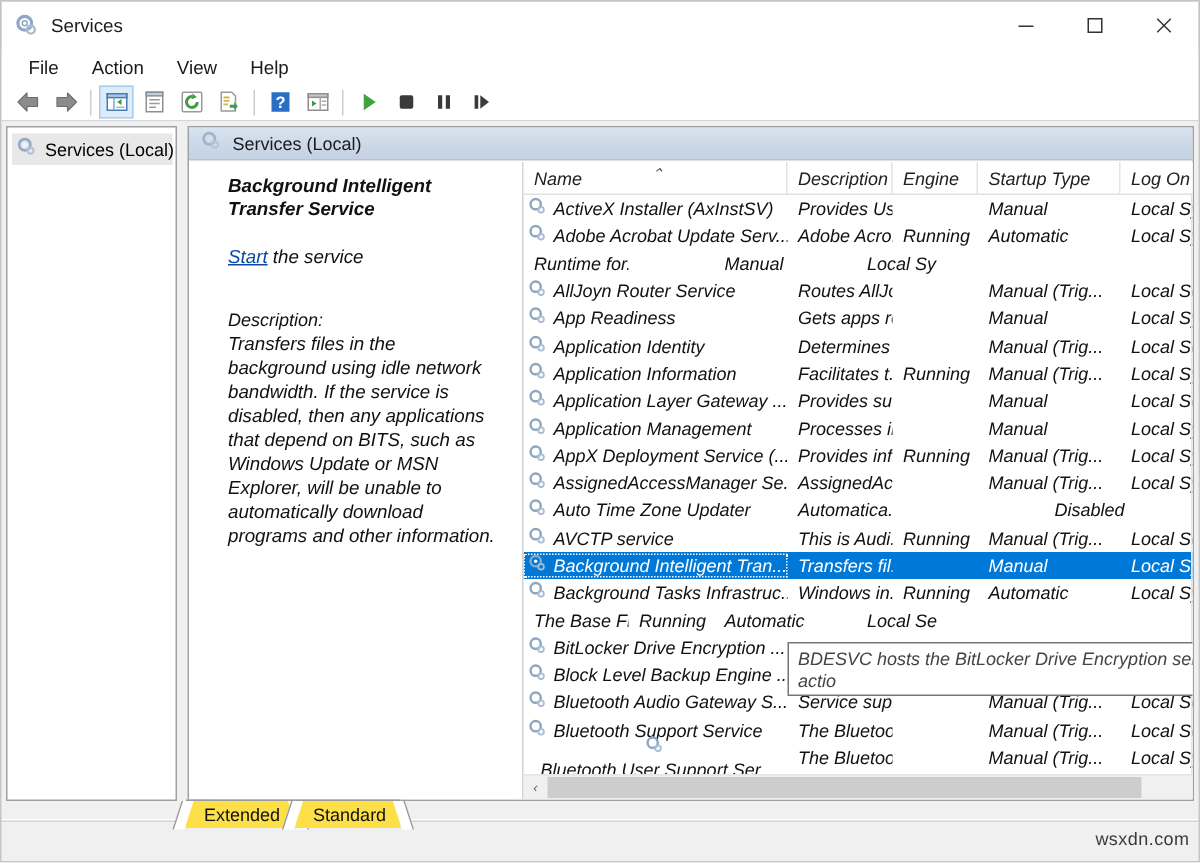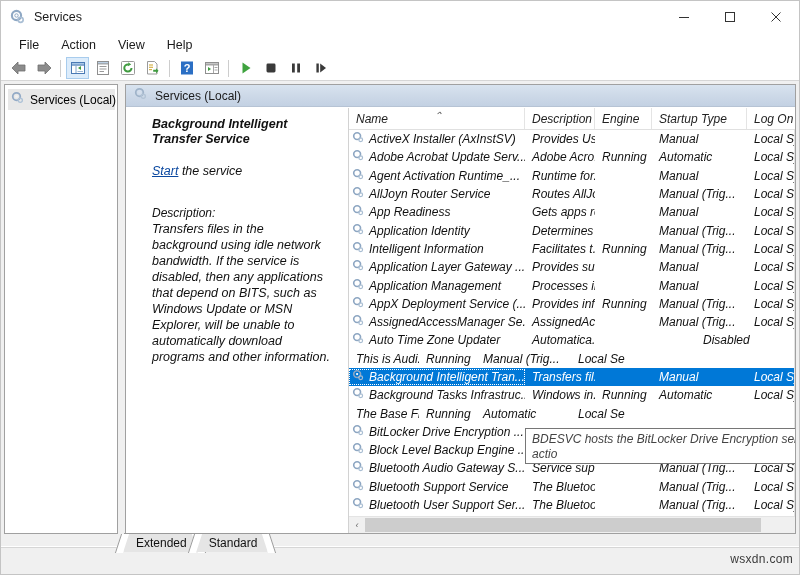--- a/index.html
+++ b/index.html
@@ -390,21 +390,21 @@
     z-index: 10;
   }
   .tab {
     position: relative;
     height: 19px;
     padding: 0 10px 0 12px;
     font-size: 12px;
     color: #111;
     display: flex;
     align-items: center;
-    background: #e5e5e5;
+    background: #fde047;
     border-top: 1px solid #9a9a9a;
     box-sizing: border-box;
   }
   .tab::before {
     content: "";
     position: absolute;
     left: -6px; top: 0;
     width: 8px; height: 19px;
     background: #ffffff;
     border-left: 1px solid #9a9a9a;
@@ -655,28 +655,20 @@
                       <circle cx="10.7" cy="10.8" r="2.3" fill="none" stroke="#a8bdd2" stroke-width="1.5"></circle>
                     </svg></span>
                   <span>Adobe Acrobat Update Serv...</span>
                 </div>
                 <div class="cell" style="width: 70px;">Adobe Acro...</div>
                 <div class="cell" style="width: 57px;">Running</div>
                 <div class="cell" style="width: 95px;">Automatic</div>
                 <div class="cell" style="width: 60px;">Local Sy</div>
               </div>
               <div class="lv-row">
-                <div class="cell cell-name" style="width: 176px;">
-                  <span class="svc-ico"><svg width="13" height="13" viewBox="0 0 16 16">
-                      <circle cx="6.3" cy="6.3" r="4.2" fill="none" stroke="#8da6c2" stroke-width="2"></circle>
-                      <circle cx="6.3" cy="6.3" r="1.4" fill="#ffffff"></circle>
-                      <circle cx="10.7" cy="10.8" r="2.3" fill="none" stroke="#a8bdd2" stroke-width="1.5"></circle>
-                    </svg></span>
-                  <span>Agent Activation Runtime_...</span>
-                </div>
                 <div class="cell" style="width: 70px;">Runtime for...</div>
                 <div class="cell" style="width: 57px;"></div>
                 <div class="cell" style="width: 95px;">Manual</div>
                 <div class="cell" style="width: 60px;">Local Sy</div>
               </div>
               <div class="lv-row">
                 <div class="cell cell-name" style="width: 176px;">
                   <span class="svc-ico"><svg width="13" height="13" viewBox="0 0 16 16">
                       <circle cx="6.3" cy="6.3" r="4.2" fill="none" stroke="#8da6c2" stroke-width="2"></circle>
                       <circle cx="6.3" cy="6.3" r="1.4" fill="#ffffff"></circle>
@@ -717,21 +709,21 @@
                 <div class="cell" style="width: 95px;">Manual (Trig...</div>
                 <div class="cell" style="width: 60px;">Local Se</div>
               </div>
               <div class="lv-row">
                 <div class="cell cell-name" style="width: 176px;">
                   <span class="svc-ico"><svg width="13" height="13" viewBox="0 0 16 16">
                       <circle cx="6.3" cy="6.3" r="4.2" fill="none" stroke="#8da6c2" stroke-width="2"></circle>
                       <circle cx="6.3" cy="6.3" r="1.4" fill="#ffffff"></circle>
                       <circle cx="10.7" cy="10.8" r="2.3" fill="none" stroke="#a8bdd2" stroke-width="1.5"></circle>
                     </svg></span>
-                  <span>Intelligent Information</span>
+                  <span>Application Information</span>
                 </div>
                 <div class="cell" style="width: 70px;">Facilitates t...</div>
                 <div class="cell" style="width: 57px;">Running</div>
                 <div class="cell" style="width: 95px;">Manual (Trig...</div>
                 <div class="cell" style="width: 60px;">Local Sy</div>
               </div>
               <div class="lv-row">
                 <div class="cell cell-name" style="width: 176px;">
                   <span class="svc-ico"><svg width="13" height="13" viewBox="0 0 16 16">
                       <circle cx="6.3" cy="6.3" r="4.2" fill="none" stroke="#8da6c2" stroke-width="2"></circle>
@@ -795,20 +787,28 @@
                       <circle cx="10.7" cy="10.8" r="2.3" fill="none" stroke="#a8bdd2" stroke-width="1.5"></circle>
                     </svg></span>
                   <span>Auto Time Zone Updater</span>
                 </div>
                 <div class="cell" style="width: 70px;">Automatica...</div>
                 <div class="cell" style="width: 57px;"></div>
                 <div class="cell" style="width: 95px; margin-left: 44px;">Disabled</div>
                 <div class="cell" style="width: 60px;">Local Se</div>
               </div>
               <div class="lv-row">
+                <div class="cell cell-name" style="width: 176px;">
+                  <span class="svc-ico"><svg width="13" height="13" viewBox="0 0 16 16">
+                      <circle cx="6.3" cy="6.3" r="4.2" fill="none" stroke="#8da6c2" stroke-width="2"></circle>
+                      <circle cx="6.3" cy="6.3" r="1.4" fill="#ffffff"></circle>
+                      <circle cx="10.7" cy="10.8" r="2.3" fill="none" stroke="#a8bdd2" stroke-width="1.5"></circle>
+                    </svg></span>
+                  <span>AVCTP service</span>
+                </div>
                 <div class="cell" style="width: 70px;">This is Audi...</div>
                 <div class="cell" style="width: 57px;">Running</div>
                 <div class="cell" style="width: 95px;">Manual (Trig...</div>
                 <div class="cell" style="width: 60px;">Local Se</div>
               </div>
               <div class="lv-row selected">
                 <div class="cell cell-name" style="width: 176px;">
                   <span class="svc-ico"><svg width="13" height="13" viewBox="0 0 16 16">
                       <circle cx="6.3" cy="6.3" r="4.2" fill="none" stroke="#8da6c2" stroke-width="2"></circle>
                       <circle cx="6.3" cy="6.3" r="1.4" fill="#ffffff"></circle>
@@ -891,21 +891,21 @@
                       <circle cx="10.7" cy="10.8" r="2.3" fill="none" stroke="#a8bdd2" stroke-width="1.5"></circle>
                     </svg></span>
                   <span>Bluetooth Support Service</span>
                 </div>
                 <div class="cell" style="width: 70px;">The Bluetoo...</div>
                 <div class="cell" style="width: 57px;"></div>
                 <div class="cell" style="width: 95px;">Manual (Trig...</div>
                 <div class="cell" style="width: 60px;">Local Se</div>
               </div>
               <div class="lv-row">
-                <div class="cell cell-name" style="width: 176px;">
+                <div class="cell cell-name" style="width: 176px; flex-direction: column;">
                   <span class="svc-ico"><svg width="13" height="13" viewBox="0 0 16 16">
                       <circle cx="6.3" cy="6.3" r="4.2" fill="none" stroke="#8da6c2" stroke-width="2"></circle>
                       <circle cx="6.3" cy="6.3" r="1.4" fill="#ffffff"></circle>
                       <circle cx="10.7" cy="10.8" r="2.3" fill="none" stroke="#a8bdd2" stroke-width="1.5"></circle>
                     </svg></span>
                   <span>Bluetooth User Support Ser...</span>
                 </div>
                 <div class="cell" style="width: 70px;">The Bluetoo...</div>
                 <div class="cell" style="width: 57px;"></div>
                 <div class="cell" style="width: 95px;">Manual (Trig...</div>

